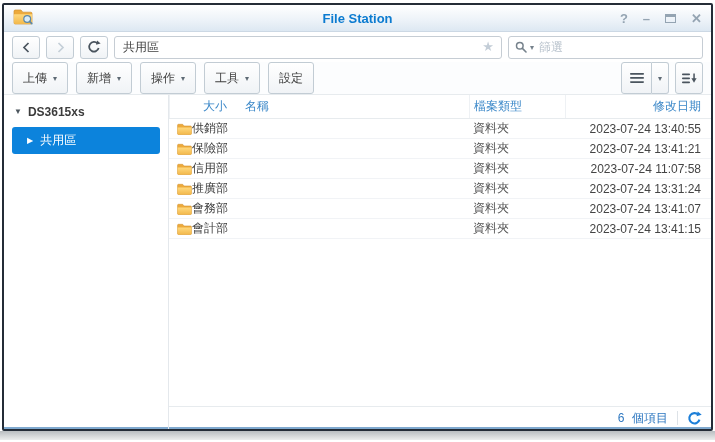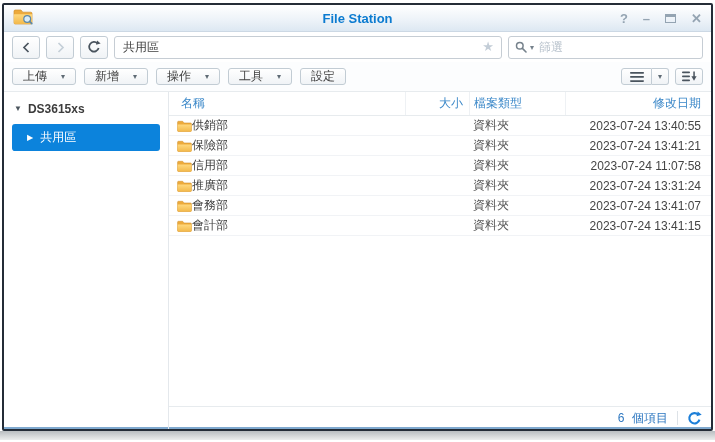--- a/index.html
+++ b/index.html
@@ -54,23 +54,23 @@
   }
   .search-caret { font-size:8px; color:#76828c; }
   .search-input { border:none; outline:none; flex:1; min-width:0;
     font-size:12px; color:#ef4444; font-family:Liberation Sans, sans-serif; }
   .search-input::placeholder { color:#b8c2cc; }
 
   
   .toolbar { flex:0 0 30px; display:flex; align-items:center; gap:8px;
     padding:0 8px; background:#fcfdfe; border-bottom:1px solid #e7ebee; }
   .tb-btn {
-    height:17px; border:1px solid #c2ccd4; border-radius:3px;
+    height:32px; border:1px solid #c2ccd4; border-radius:3px;
     background:linear-gradient(#ffffff,#f0f3f6);
-    display:flex; align-items:center; gap:14px; padding:0 10px;
+    display:flex; align-items:center; gap:6px; padding:0 10px;
     font-size:12px; color:#404040;
   }
   .caret { font-size:8px; color:#5f6b75; }
   .tb-right { margin-left:auto; display:flex; align-items:center; gap:6px; }
   .split { display:flex; }
   .split .seg-left { border-radius:3px 0 0 3px; width:31px; padding:0; justify-content:center; }
   .split .seg-right { border-radius:0 3px 3px 0; width:17px; padding:0; justify-content:center; border-left:none; }
   .icon-btn { width:28px; padding:0; justify-content:center; }
 
   
@@ -225,22 +225,22 @@
         <span>DS3615xs</span>
       </div>
       <div class="tree-item selected">
         <span class="tree-caret">▶</span>
         <span>共用區</span>
       </div>
     </div>
 
     <div class="main">
       <div class="thead">
+        <div class="hcell col-size">大小</div>
         <div class="hcell col-name">名稱</div>
-        <div class="hcell col-size">大小</div>
         <div class="hcell col-type">檔案類型</div>
         <div class="hcell col-date">修改日期</div>
       </div>
 
       <div class="trow">
         <div class="tcell col-name">
           <svg class="folder-icn" width="15" height="12" viewBox="0 0 16 13">
               <path d="M0.5 2.3 C0.5 1.8 0.9 1.4 1.4 1.4 H6 L7.5 3.2 H14.6 C15.1 3.2 15.5 3.6 15.5 4.1 V11.6 C15.5 12.1 15.1 12.5 14.6 12.5 H1.4 C0.9 12.5 0.5 12.1 0.5 11.6 Z" fill="#edaa3b" stroke="#d2922f" stroke-width="0.6"></path>
               <path d="M0.5 4.9 H15.5 V11.6 C15.5 12.1 15.1 12.5 14.6 12.5 H1.4 C0.9 12.5 0.5 12.1 0.5 11.6 Z" fill="url(#fg)"></path>
             </svg>

